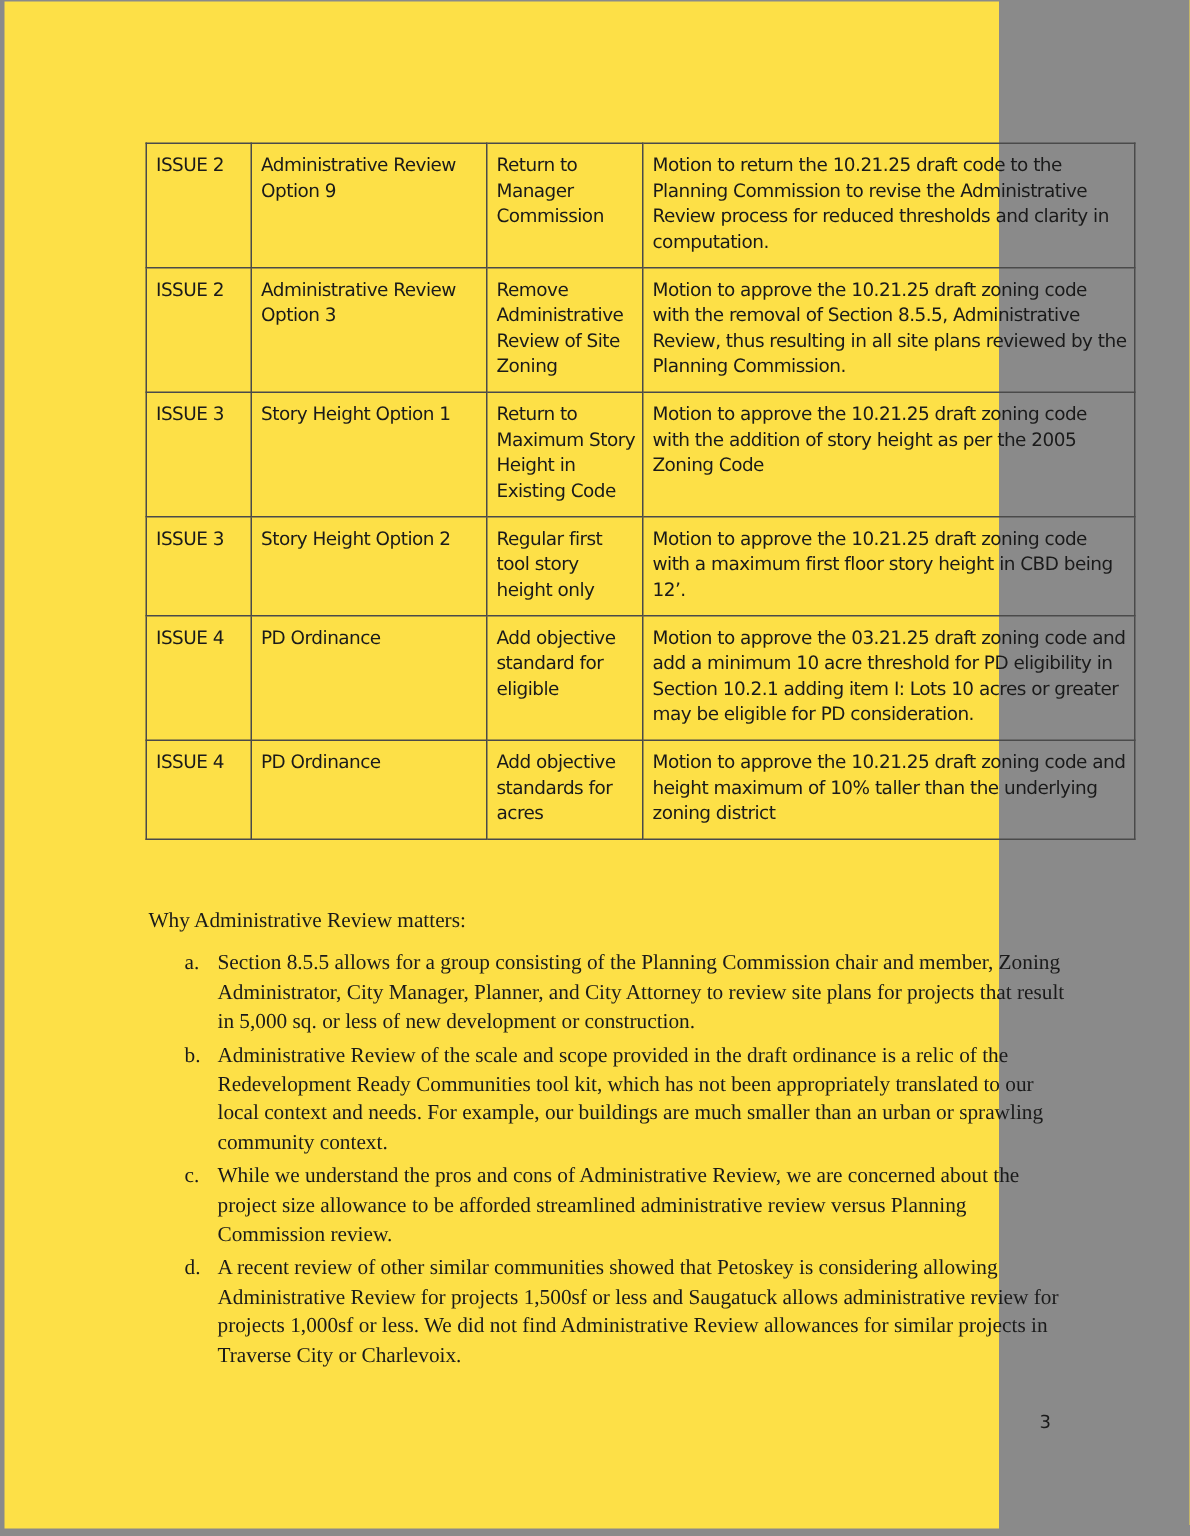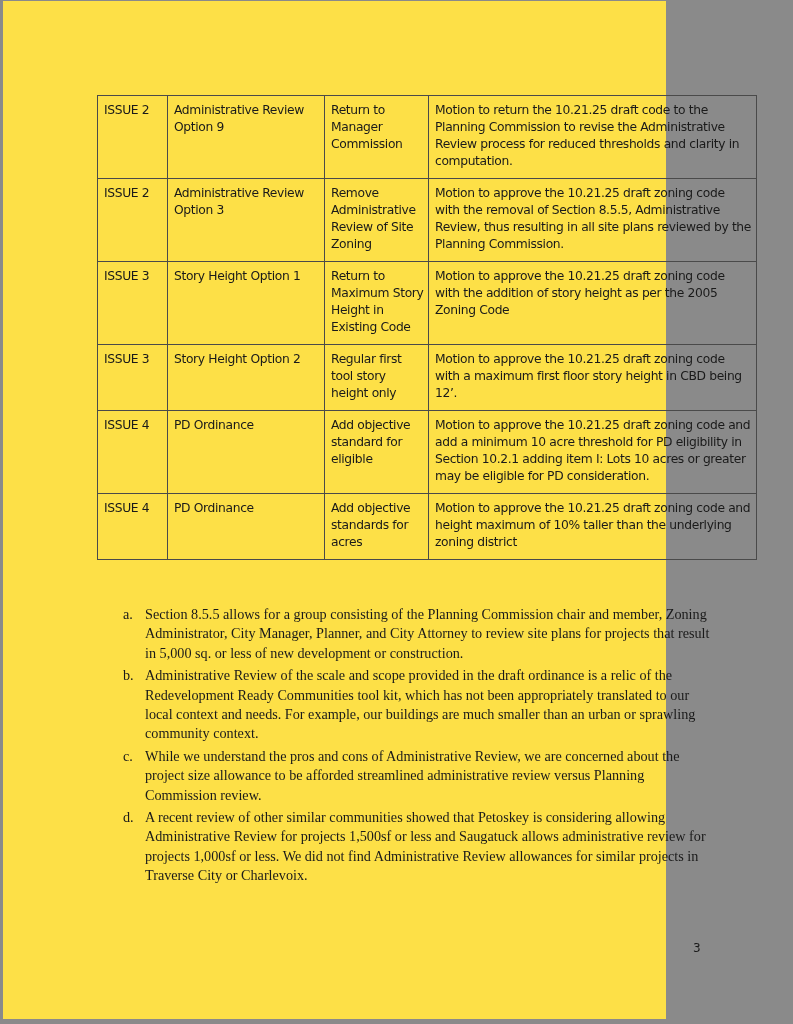--- a/index.html
+++ b/index.html
@@ -124,32 +124,33 @@
         <tr>
           <td>ISSUE 3</td>
           <td>Story Height Option 2</td>
           <td>Regular first tool story height only</td>
           <td>Motion to approve the 10.21.25 draft zoning code with a maximum first floor story height in CBD being 12’.</td>
         </tr>
         <tr>
           <td>ISSUE 4</td>
           <td>PD Ordinance</td>
           <td>Add objective standard for eligible</td>
-          <td>Motion to approve the 10.21.25 draft zoning code and add a minimum 10 acre threshold for PD eligibility in Section 10.2.1 adding item I: Lots 10 acres or greater may be eligible for PD consideration.</td>
+          <td>Motion to approve the 03.21.25 draft zoning code and add a minimum 10 acre threshold for PD eligibility in Section 10.2.1 adding item I: Lots 10 acres or greater may be eligible for PD consideration.</td>
         </tr>
         <tr>
           <td>ISSUE 4</td>
           <td>PD Ordinance</td>
           <td>Add objective standards for acres</td>
           <td>Motion to approve the 10.21.25 draft zoning code and height maximum of 10% taller than the underlying zoning district</td>
         </tr>
       </tbody>
     </table>
 
     <div class="prose">
+      <p class="heading">Why Administrative Review matters:</p>
       <ol>
         <li>
           <span class="marker">a.</span>
           <span>Section 8.5.5 allows for a group consisting of the Planning Commission chair and member, Zoning Administrator, City Manager, Planner, and City Attorney to review site plans for projects that result in 5,000 sq. or less of new development or construction.</span>
         </li>
         <li>
           <span class="marker">b.</span>
           <span>Administrative Review of the scale and scope provided in the draft ordinance is a relic of the Redevelopment Ready Communities tool kit, which has not been appropriately translated to our local context and needs. For example, our buildings are much smaller than an urban or sprawling community context.</span>
         </li>
         <li>

